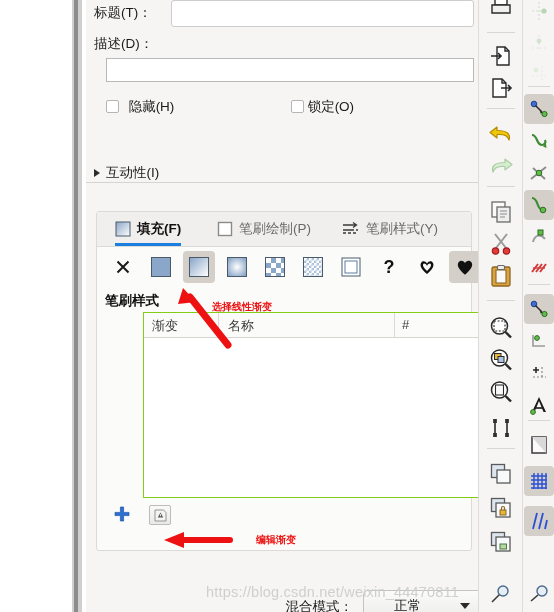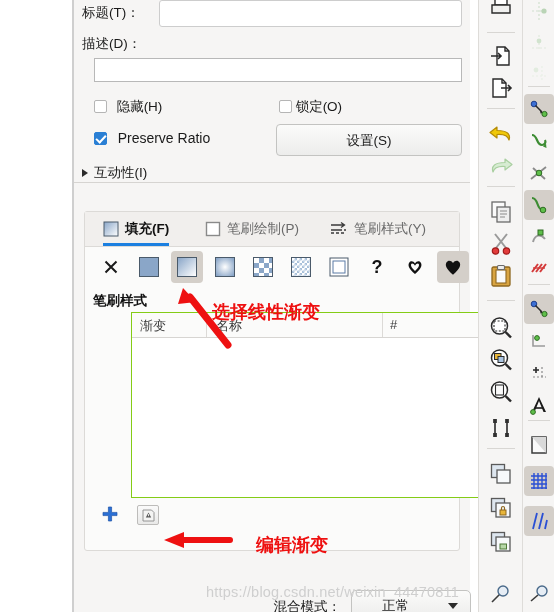--- a/index.html
+++ b/index.html
@@ -8,21 +8,21 @@
     background:#ffffff;
     font-family:"Liberation Sans","DejaVu Sans",sans-serif;
     font-size:13px;color:#1a1a1a;
     position:relative;
   }
   
   #canvas-area{position:absolute;left:0;top:0;width:72px;height:612px;background:#ffffff;}
   #splitter{position:absolute;left:72px;top:0;width:10px;height:612px;
             background:linear-gradient(to right,#cfcfcf 0px,#cfcfcf 2px,#8c8c8c 2px,#8c8c8c 6px,#cfcfcf 6px,#cfcfcf 10px);}
   
-  #dock{position:absolute;left:74px;top:0;width:396px;height:612px;background:#22c55e;}
+  #dock{position:absolute;left:86px;top:0;width:396px;height:612px;background:#22c55e;}
   
   #obj-props{position:absolute;left:0;top:0;width:396px;height:182px;background:#f6f5f4;}
   .row{position:absolute;}
   .lbl{font-size:13.5px;color:#1a1a1a;white-space:nowrap;}
   .tinput{background:#fff;border:1px solid #cdcdcd;border-radius:3px;box-sizing:border-box;}
   .tinput2{background:#fff;border:1px solid #b8b8b8;box-sizing:border-box;}
   .cbx{width:13px;height:13px;border:1px solid #b5b5b5;background:#fff;border-radius:2px;
        box-sizing:border-box;display:inline-block;vertical-align:-2px;}
   .cbx.on{background:#2a7fd4;border-color:#2a7fd4;position:relative;}
   .cbx.on:after{content:"";position:absolute;left:3px;top:0px;width:4px;height:8px;
@@ -93,21 +93,21 @@
   #cmdbar{position:absolute;left:478px;top:0;width:44px;height:612px;background:#f6f5f4;
           border-left:1px solid #dedcd9;}
   #snapbar{position:absolute;left:522px;top:0;width:32px;height:612px;background:#f6f5f4;
           border-left:1px solid #dedcd9;}
   .tbtn{position:absolute;left:4px;width:36px;height:32px;display:flex;align-items:center;justify-content:center;}
   .sbtn{position:absolute;left:1px;width:30px;height:30px;display:flex;align-items:center;justify-content:center;}
   .sbtn.on{background:#d4cfc9;border-radius:4px;}
   .sep{position:absolute;left:8px;width:28px;height:1px;background:#d8d6d3;}
   .ssep{position:absolute;left:5px;width:22px;height:1px;background:#d8d6d3;}
   
-  .anno{position:absolute;color:#ee1111;font-size:18px;font-weight:bold;white-space:nowrap;}
+  .anno{position:absolute;color:#ee1111;font-size:10px;font-weight:bold;white-space:nowrap;}
   svg{display:block;overflow:visible;}
   #wm{position:absolute;left:206px;top:584px;font-size:14.5px;color:#cfcfcf;
       font-family:"Liberation Sans",sans-serif;white-space:nowrap;letter-spacing:.2px;}
 </style>
 </head>
 <body>
 
 <div id="canvas-area"></div>
 <div id="splitter"></div>
 
@@ -121,26 +121,21 @@
 
     <div class="row" style="left:20px;top:98px;">
       <span class="cbx"></span>
       <span class="lbl" style="margin-left:6px;">隐藏(H)</span>
     </div>
     <div class="row" style="left:205px;top:98px;">
       <span class="cbx"></span>
       <span class="lbl" style="margin-left:0;">锁定(O)</span>
     </div>
 
-    <div class="row" style="left:20px;top:130px;">
-      <span class="cbx on"></span>
-      <span class="lbl" style="margin-left:7px;font-size:14px;">Preserve Ratio</span>
-    </div>
-
-    <div class="row btn" style="left:202px;top:124px;width:186px;height:32px;line-height:31px;">设置(S)</div>
+
 
     <div class="row" style="left:8px;top:164px;display:flex;align-items:center;gap:6px;">
       <span class="tri"></span>
       <span class="lbl">互动性(I)</span>
     </div>
   </div>
 
   <div id="fs-dialog">
 
 

